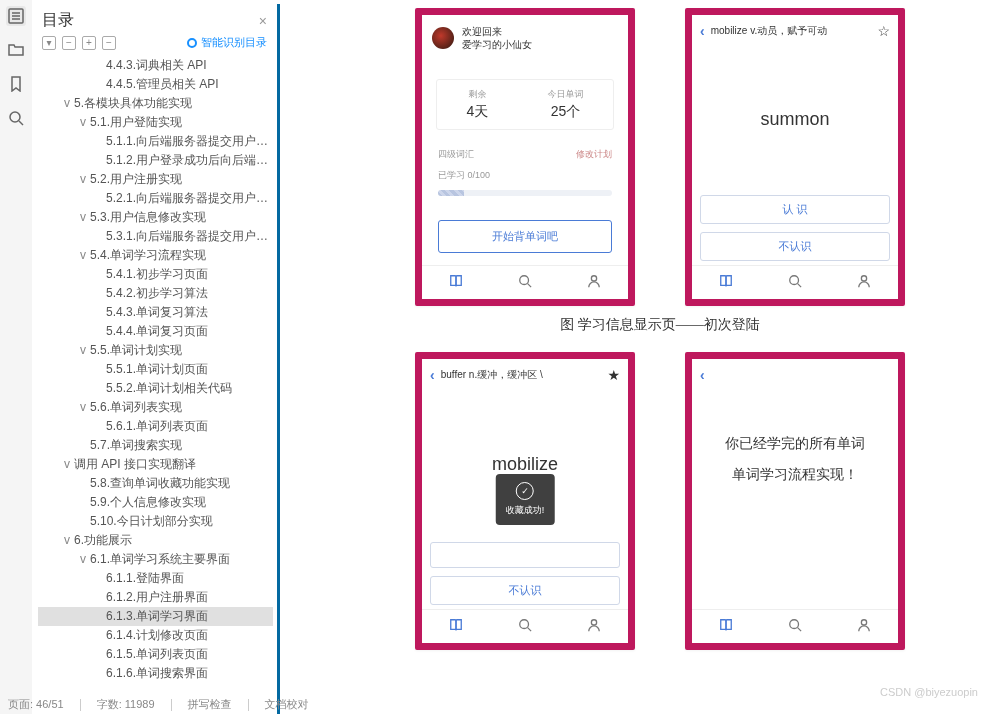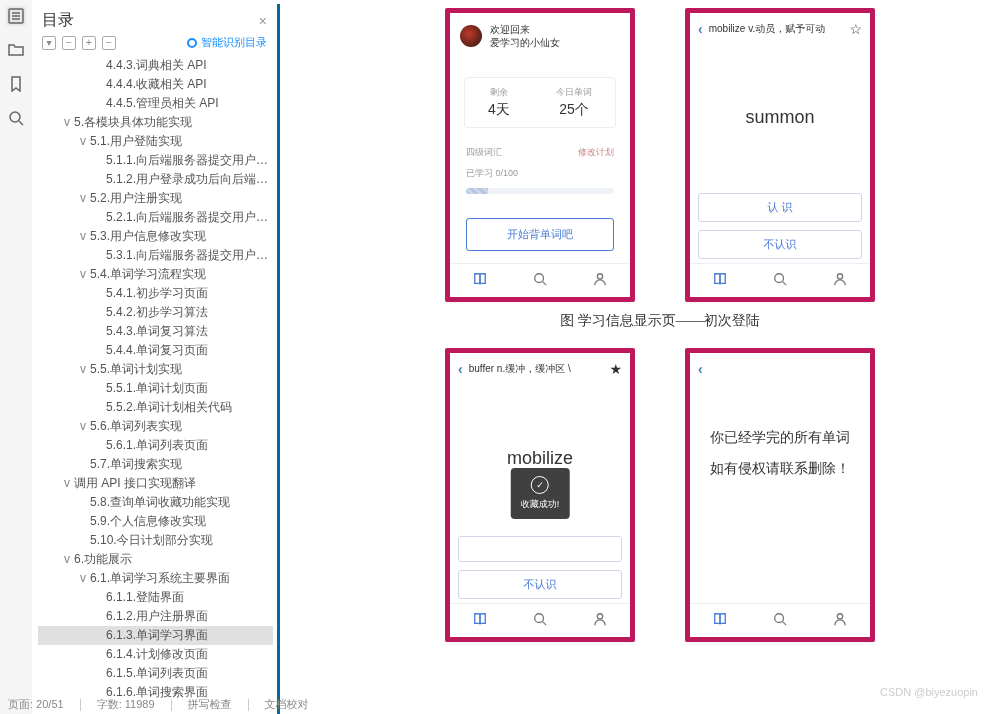--- a/index.html
+++ b/index.html
@@ -24,21 +24,21 @@
 
 .tree { padding: 2px 4px 2px 6px; height: calc(100% - 56px); overflow: hidden; font-size: 12px; color: #555; }
 .node { white-space: nowrap; overflow: hidden; text-overflow: ellipsis; padding: 1px 0 1px 2px; line-height: 17px; cursor: pointer; }
 .node.selected { background: #e0e0e0; }
 .caret { display: inline-block; width: 10px; color: #888; }
 
 
 .content { position: absolute; left: 280px; top: 0; right: 0; height: 100%; background: #fff; padding: 8px 20px 0 60px; }
 
 .row { display: flex; gap: 50px; justify-content: center; }
-.mock { width: 190px; background: #fff; border: 5px solid #be185d; box-shadow: 0 1px 3px rgba(0,0,0,.05); border-radius: 2px; position: relative; }
+.mock { width: 220px; background: #fff; border: 7px solid #be185d; box-shadow: 0 1px 3px rgba(0,0,0,.05); border-radius: 2px; position: relative; }
 .mock-body { padding: 10px; min-height: 250px; display: flex; flex-direction: column; }
 .mock-nav { border-top: 1px solid #eee; display: flex; justify-content: space-around; padding: 8px 0; color: #777; }
 .mock-nav svg { width: 14px; height: 14px; }
 .mock-nav .active { color: #4a7bd6; }
 
 .user-row { display: flex; align-items: center; gap: 8px; margin-bottom: 12px; }
 .avatar { width: 22px; height: 22px; border-radius: 50%; background: radial-gradient(circle at 40% 40%, #c0392b, #2c1810); }
 .user-text { font-size: 10px; line-height: 13px; }
 .stats { display: flex; justify-content: space-around; text-align: center; border: 1px solid #eee; border-radius: 3px; margin: 16px 4px 8px; padding: 8px 0; }
 .stat-label { font-size: 9px; color: #999; }
@@ -106,21 +106,20 @@
       <span>+</span>
       <span>−</span>
     </div>
     <div class="smart">
       <span class="smart-dot"></span>
       <span>智能识别目录</span>
     </div>
   </div>
   <div class="tree" id="tree">
       <div class="node" style="padding-left: 58px;"><span class="caret"></span>4.4.3.词典相关 API</div>
-      <div class="node" style="padding-left: 58px;"><span class="caret"></span>4.4.4.收藏相关 API</div>
       <div class="node" style="padding-left: 58px;"><span class="caret"></span>4.4.5.管理员相关 API</div>
       <div class="node" style="padding-left: 26px;"><span class="caret">v</span>5.各模块具体功能实现</div>
       <div class="node" style="padding-left: 42px;"><span class="caret">v</span>5.1.用户登陆实现</div>
       <div class="node" style="padding-left: 58px;"><span class="caret"></span>5.1.1.向后端服务器提交用户登录信息 …</div>
       <div class="node" style="padding-left: 58px;"><span class="caret"></span>5.1.2.用户登录成功后向后端服务器获取 …</div>
       <div class="node" style="padding-left: 42px;"><span class="caret">v</span>5.2.用户注册实现</div>
       <div class="node" style="padding-left: 58px;"><span class="caret"></span>5.2.1.向后端服务器提交用户注册信息 …</div>
       <div class="node" style="padding-left: 42px;"><span class="caret">v</span>5.3.用户信息修改实现</div>
       <div class="node" style="padding-left: 58px;"><span class="caret"></span>5.3.1.向后端服务器提交用户更改的信 …</div>
       <div class="node" style="padding-left: 42px;"><span class="caret">v</span>5.4.单词学习流程实现</div>
@@ -266,21 +265,21 @@
       </div>
     </div>
 
     <div class="mock">
       <div class="mock-body" style="padding:0">
         <div class="topbar">
           <span class="chev">‹</span>
         </div>
         <div class="finish-text">
           <div>你已经学完的所有单词</div>
-          <div>如有侵权请联系删除！</div>
+          <div>单词学习流程实现！</div>
         </div>
       </div>
       <div class="mock-nav">
         <span class="active"><svg viewBox="0 0 16 16" fill="none" stroke="currentColor" stroke-width="1.5">
               <path d="M2 2 h5 a1 1 0 0 1 1 1 v11 a1 1 0 0 0-1-1 H2 z"></path>
               <path d="M14 2 h-5 a1 1 0 0 0-1 1 v11 a1 1 0 0 1 1-1 h5 z"></path>
             </svg></span>
         <span><svg viewBox="0 0 16 16" fill="none" stroke="currentColor" stroke-width="1.5">
               <circle cx="7" cy="7" r="5"></circle>
               <line x1="11" y1="11" x2="15" y2="15"></line>
@@ -289,21 +288,21 @@
               <circle cx="8" cy="5" r="3"></circle>
               <path d="M2 15 a6 6 0 0 1 12 0"></path>
             </svg></span>
       </div>
     </div>
   </div>
 
 </div>
 
 <div class="footer">
-  <span>页面: 20/51</span>
+  <span>页面: 46/51</span>
   <span class="sep"></span>
   <span>字数: 11989</span>
   <span class="sep"></span>
   <span>拼写检查</span>
   <span class="sep"></span>
   <span>文档校对</span>
 </div>
 <div class="watermark">CSDN @biyezuopin</div>
 
 </body></html>

